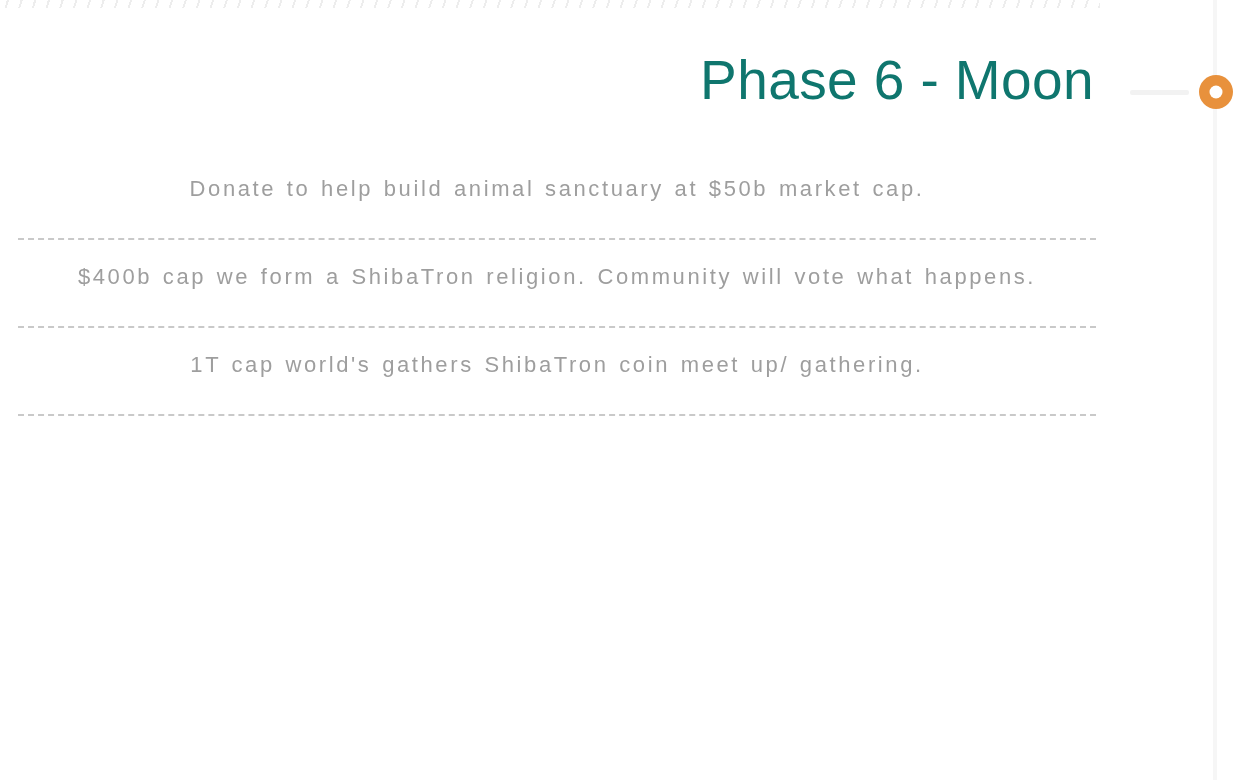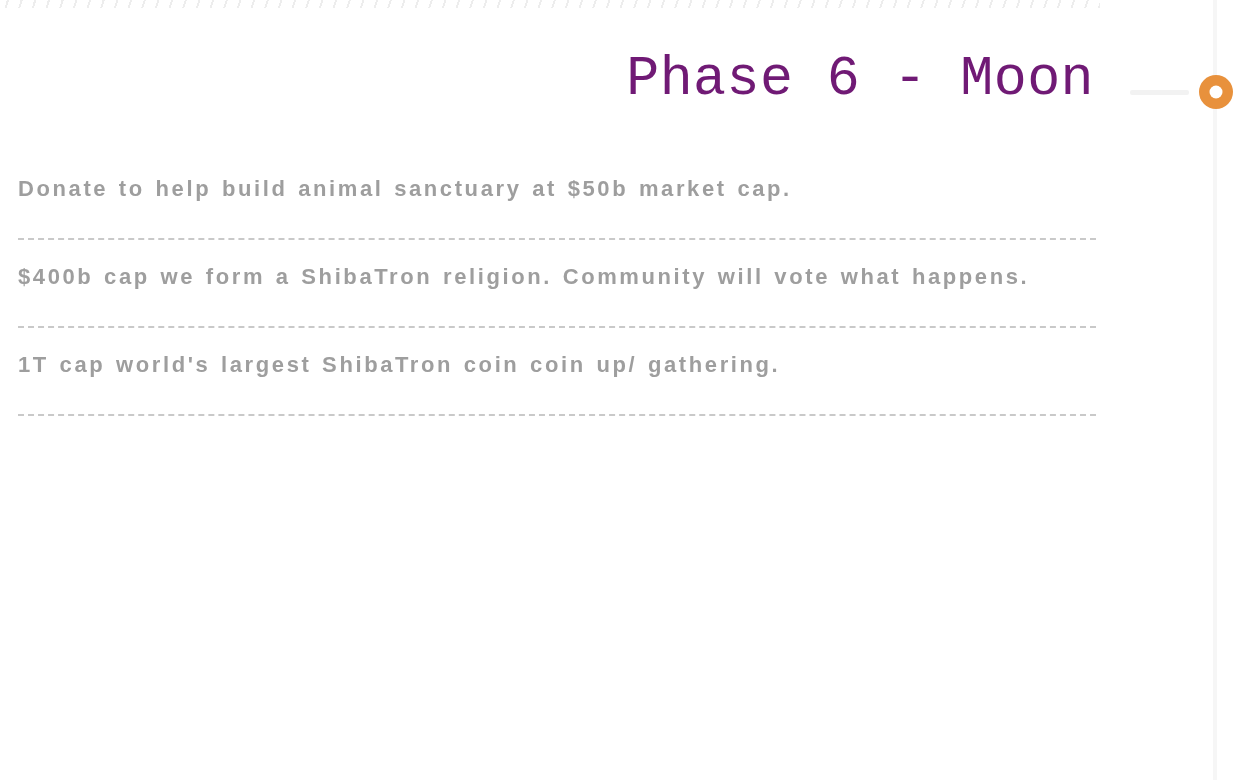--- a/index.html
+++ b/index.html
@@ -76,49 +76,49 @@
   .phase-header {
     position: absolute;
     left: 0;
     top: 48px;
     width: 1094px;
     text-align: right;
   }
   .phase-title {
     display: inline-block;
     margin: 0;
-    font-family: Liberation Mono, monospace;
+    font-family: Liberation Sans, sans-serif;
     font-weight: 300;
     font-size: 55px;
     line-height: 64px;
     letter-spacing: 0.4px;
-    color: #701a75;
+    color: #0f766e;
     white-space: nowrap;
   }
 
   
   .milestone-list {
     position: absolute;
     left: 18px;
     top: 152px;
     width: 1078px;
   }
   .milestone-item {
     padding: 0 0 0 0;
     border-bottom: 2px dashed #c9c9c9;
   }
   .milestone-item:first-child {
     border-top: none;
   }
   .milestone-text {
     margin: 0;
     padding: 6px 0 18px 0;
-    text-align: left;
+    text-align: center;
     font-family: "Liberation Sans", sans-serif;
-    font-weight: bold;
+    font-weight: normal;
     font-size: 22px;
     line-height: 62px;
     letter-spacing: 2.6px;
     color: #9e9e9e;
     word-spacing: 2px;
   }
 </style>
 </head>
 <body>
 
@@ -137,16 +137,16 @@
   <div class="milestone-item">
     <p class="milestone-text">Donate to help build animal sanctuary at $50b market cap.</p>
   </div>
 
 
   <div class="milestone-item">
     <p class="milestone-text">$400b cap we form a ShibaTron religion. Community will vote what happens.</p>
   </div>
 
   <div class="milestone-item">
-    <p class="milestone-text">1T cap world's largest ShibaTron coin coin up/ gathering.</p>
+    <p class="milestone-text">1T cap world's gathers ShibaTron coin meet up/ gathering.</p>
   </div>
 
 </div>
 
 </body></html>

